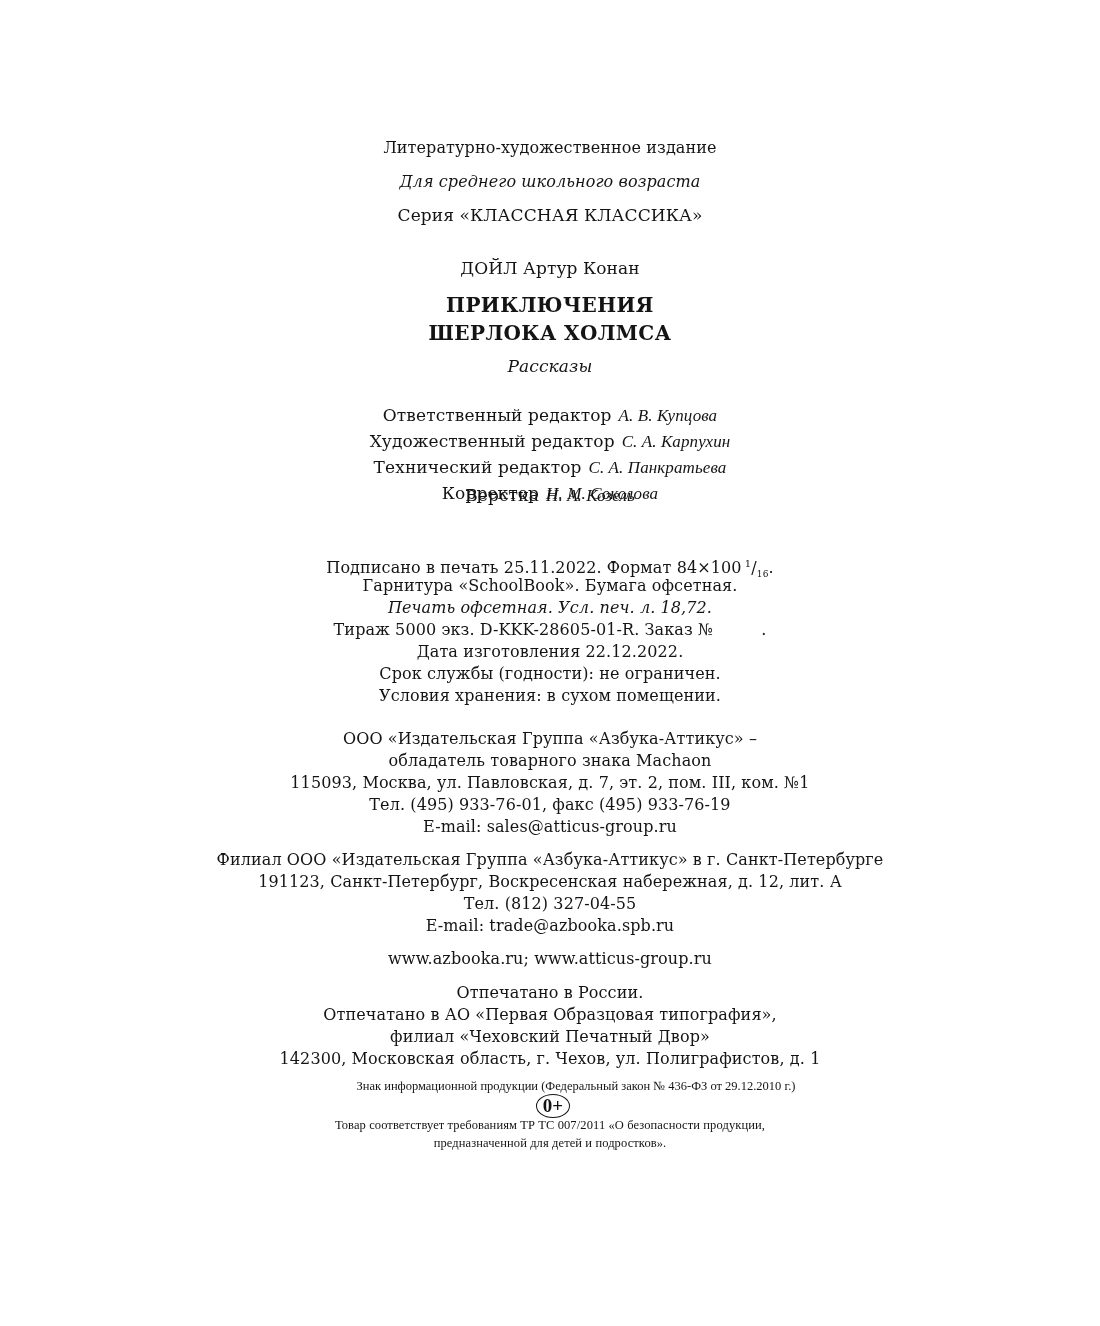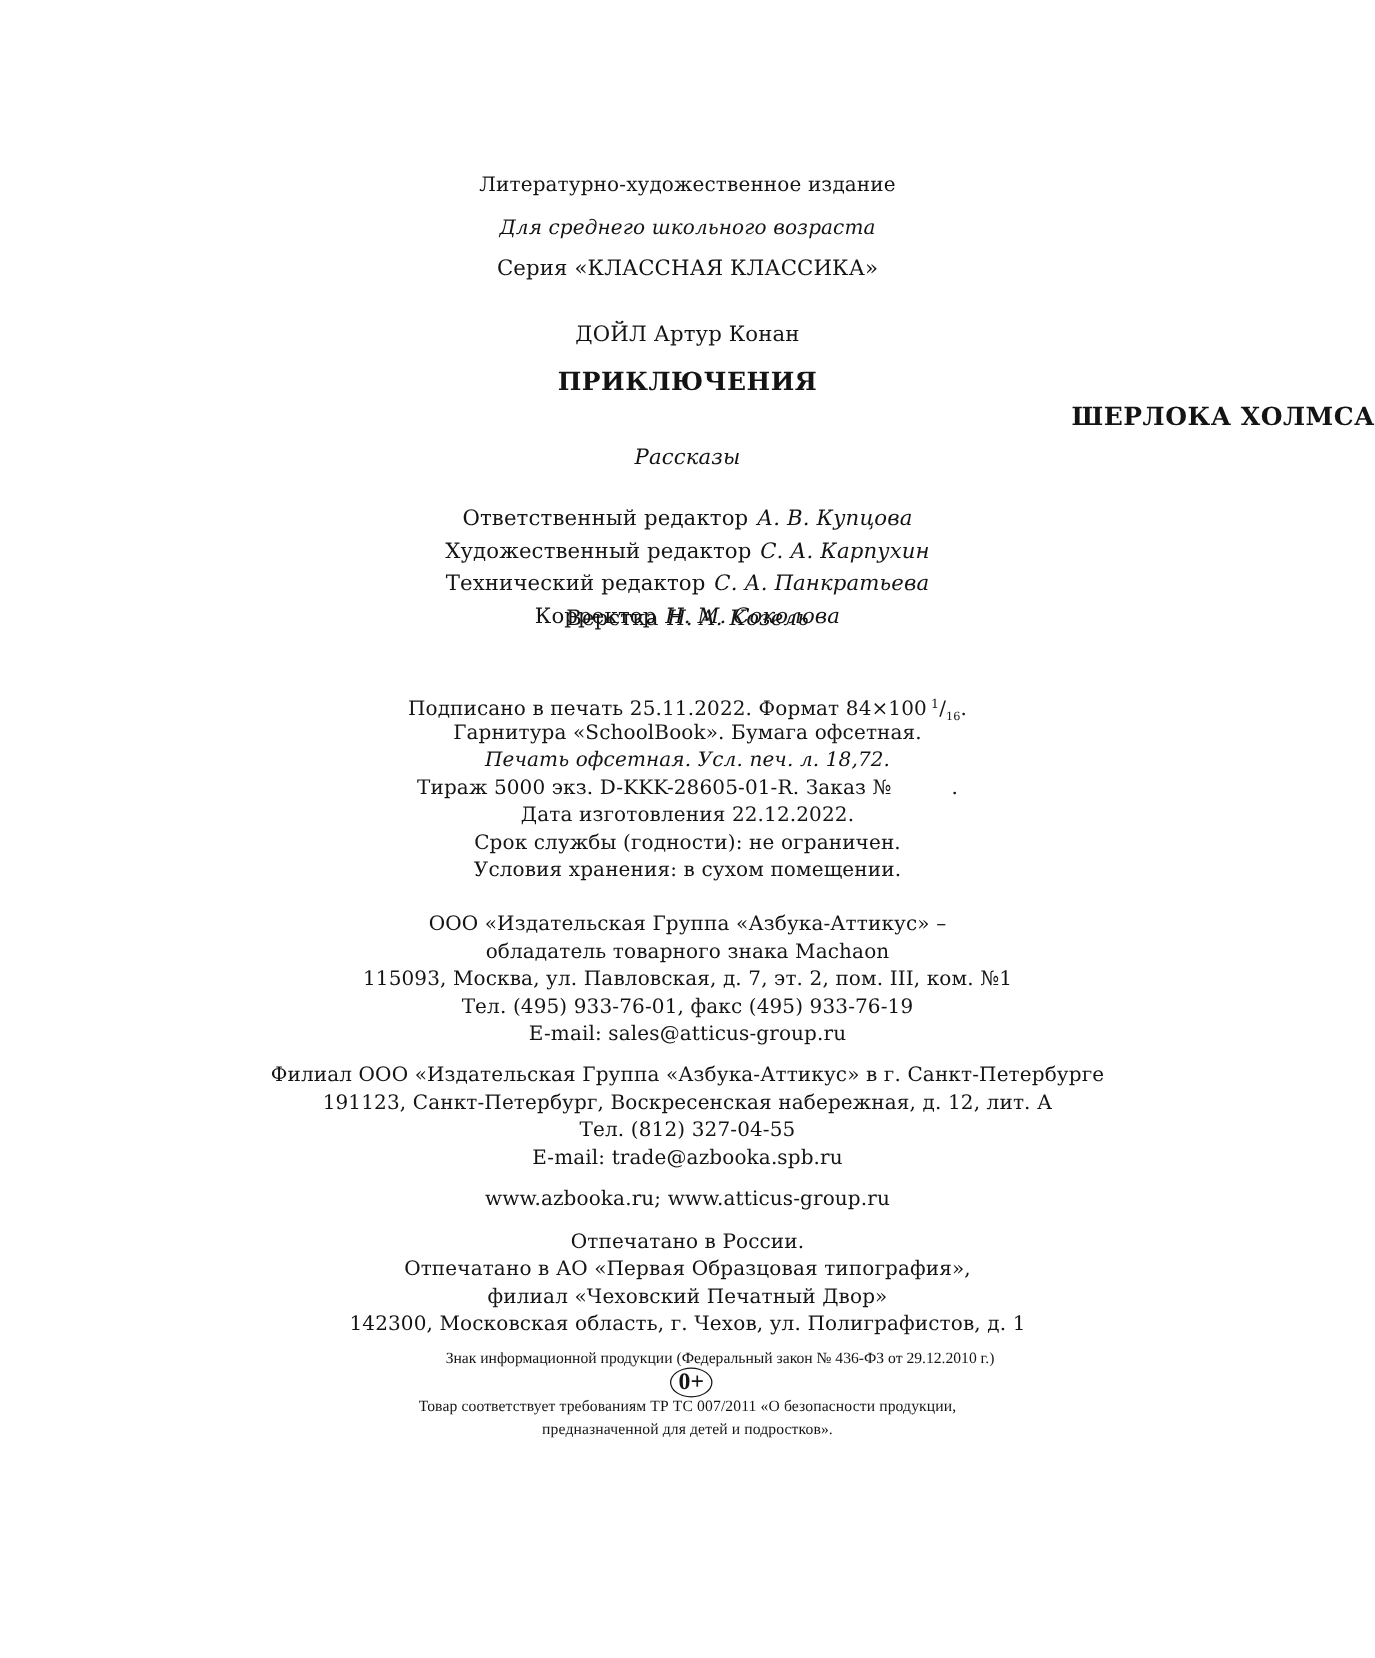--- a/index.html
+++ b/index.html
@@ -34,21 +34,21 @@
     }
     .it { font-style: italic; }
     .title {
       font-weight: bold;
       font-size: 20px;
       line-height: 28px;
       letter-spacing: 0.4px;
     }
     .author { font-size: 17px; }
     .credits { font-size: 17px; }
-    .credits .nm { font-style: italic; margin-left: 7px; }
+    .credits .nm { font-style: italic; margin-left: 7px; font-family: Liberation Serif, serif; }
     .small {
       font-size: 12.5px;
       line-height: 18px;
       font-family: "Liberation Serif", "DejaVu Serif", serif;
     }
     .legal-row {
       position: absolute;
       left: 0;
       width: 1100px;
       display: flex;
@@ -85,21 +85,21 @@
 
 <div class="page">
 
   <div class="line" style="top:137px;">Литературно-художественное издание</div>
   <div class="line it" style="top:171px;">Для среднего школьного возраста</div>
   <div class="line" style="top:204px;font-size:17px;">Серия «КЛАССНАЯ КЛАССИКА»</div>
 
   <div class="line title" style="top:291px;">ПРИКЛЮЧЕНИЯ</div>
 
   <div class="line author" style="top:257px;">ДОЙЛ Артур Конан</div>
-  <div class="line title" style="top:319px;text-align:right;">ШЕРЛОКА ХОЛМСА</div>
+  <div class="line title" style="top:319px;">ШЕРЛОКА ХОЛМСА</div>
   <div class="line it" style="top:355px;font-size:17px;">Рассказы</div>
 
   <div>
     <div class="line credits" style="top:404px;">
       <span>Ответственный редактор</span><span class="nm">А. В. Купцова</span>
     </div>
     <div class="line credits" style="top:430px;">
       <span>Художественный редактор</span><span class="nm">С. А. Карпухин</span>
     </div>
     <div class="line credits" style="top:456px;">

